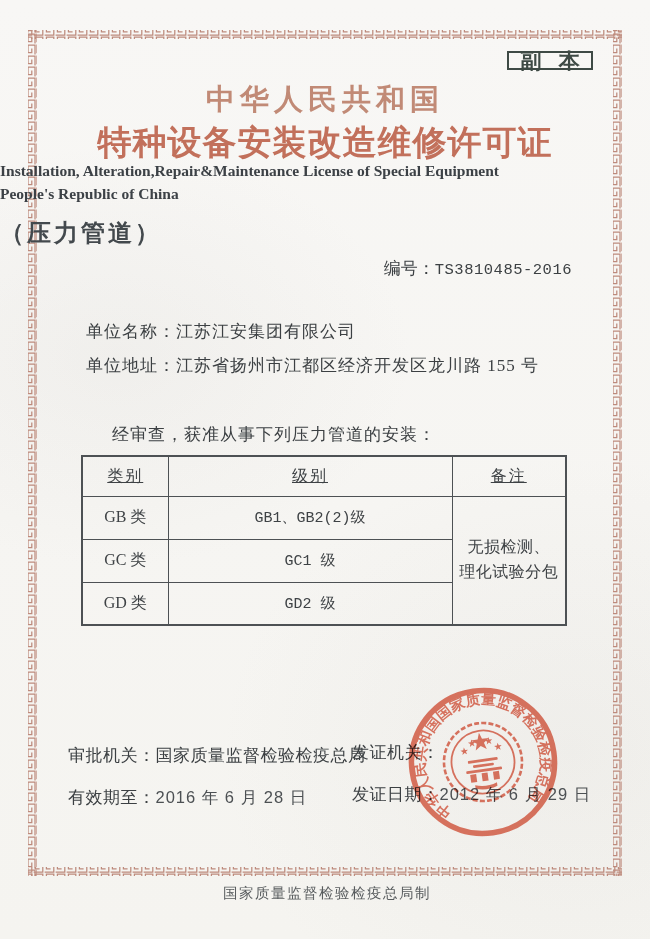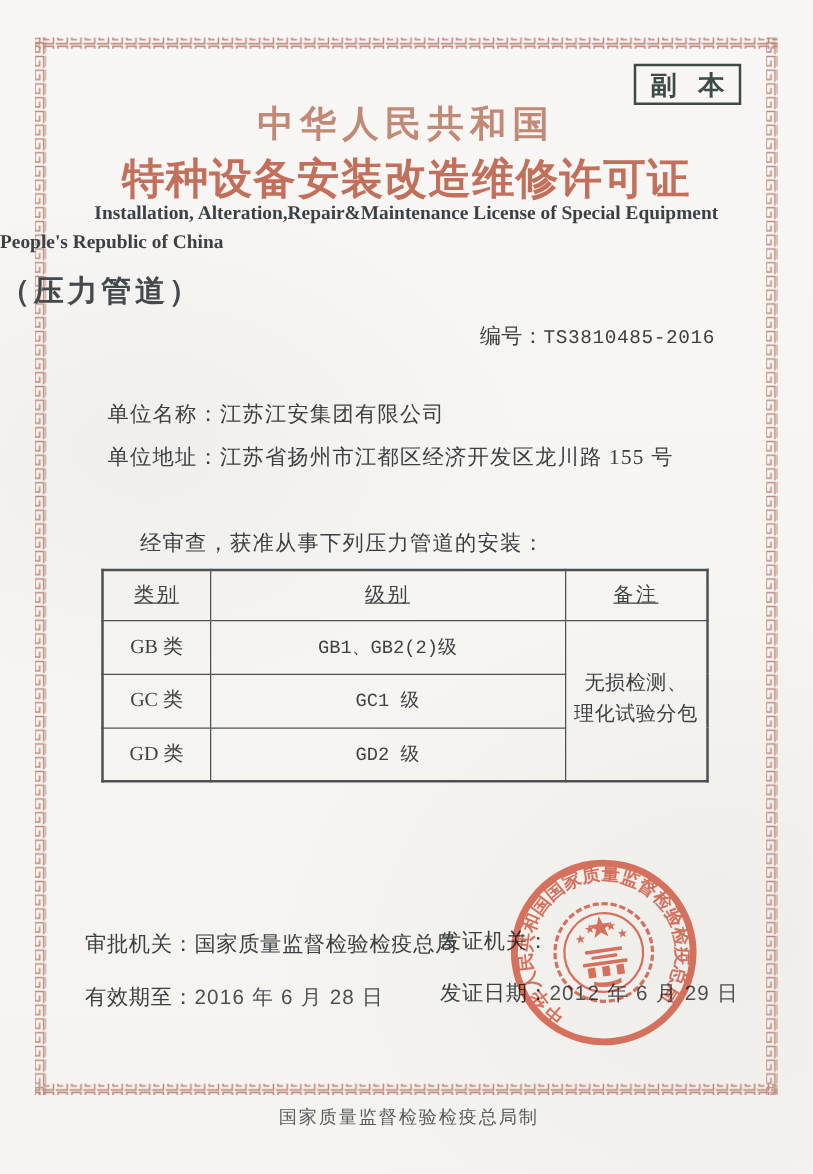--- a/index.html
+++ b/index.html
@@ -11,36 +11,36 @@
   }
   .page{
     position:absolute;inset:0;
     background:
       radial-gradient(ellipse 420px 300px at 18% 38%, rgba(210,208,205,.18), rgba(210,208,205,0) 70%),
       radial-gradient(ellipse 500px 420px at 88% 80%, rgba(200,198,194,.15), rgba(200,198,194,0) 70%),
       linear-gradient(180deg,#f8f7f5 0%,#f6f5f2 55%,#f5f4f0 100%);
   }
   .frame-svg{position:absolute;left:0;top:0;}
   .dup-box{
-    position:absolute;left:507px;top:51px;width:86px;height:33px;
+    position:absolute;left:507px;top:51px;width:86px;height:19px;
     border:2.5px solid #3e4a45;box-sizing:border-box;
     display:flex;align-items:center;justify-content:center;
     font-size:21px;font-weight:700;color:#3e4a45;letter-spacing:6px;
     font-family:"Liberation Serif",serif;text-indent:6px;
   }
   .t-cn1{
     position:absolute;left:0;right:0;top:80px;text-align:center;
     font-size:29px;font-weight:700;letter-spacing:5px;color:#c18a76;margin:0;
   }
   .t-cn2{
     position:absolute;left:0;right:0;top:116px;text-align:center;
     font-size:34px;font-weight:700;letter-spacing:1px;color:#c2705b;margin:4px;
   }
   .t-en1{
-    position:absolute;left:0;right:0;top:162px;text-align:center;
+    position:absolute;left:0;right:0;top:162px;
     font-size:15.5px;font-weight:700;color:#3c4146;
   }
   .t-en2{
     position:absolute;left:0;right:0;top:185px;text-align:left;
     font-size:15.5px;font-weight:700;color:#3c4146;
   }
   .subtype{
     position:absolute;left:0;right:0;top:217px;
     font-size:24px;font-weight:700;letter-spacing:3px;color:#43494d;
   }

